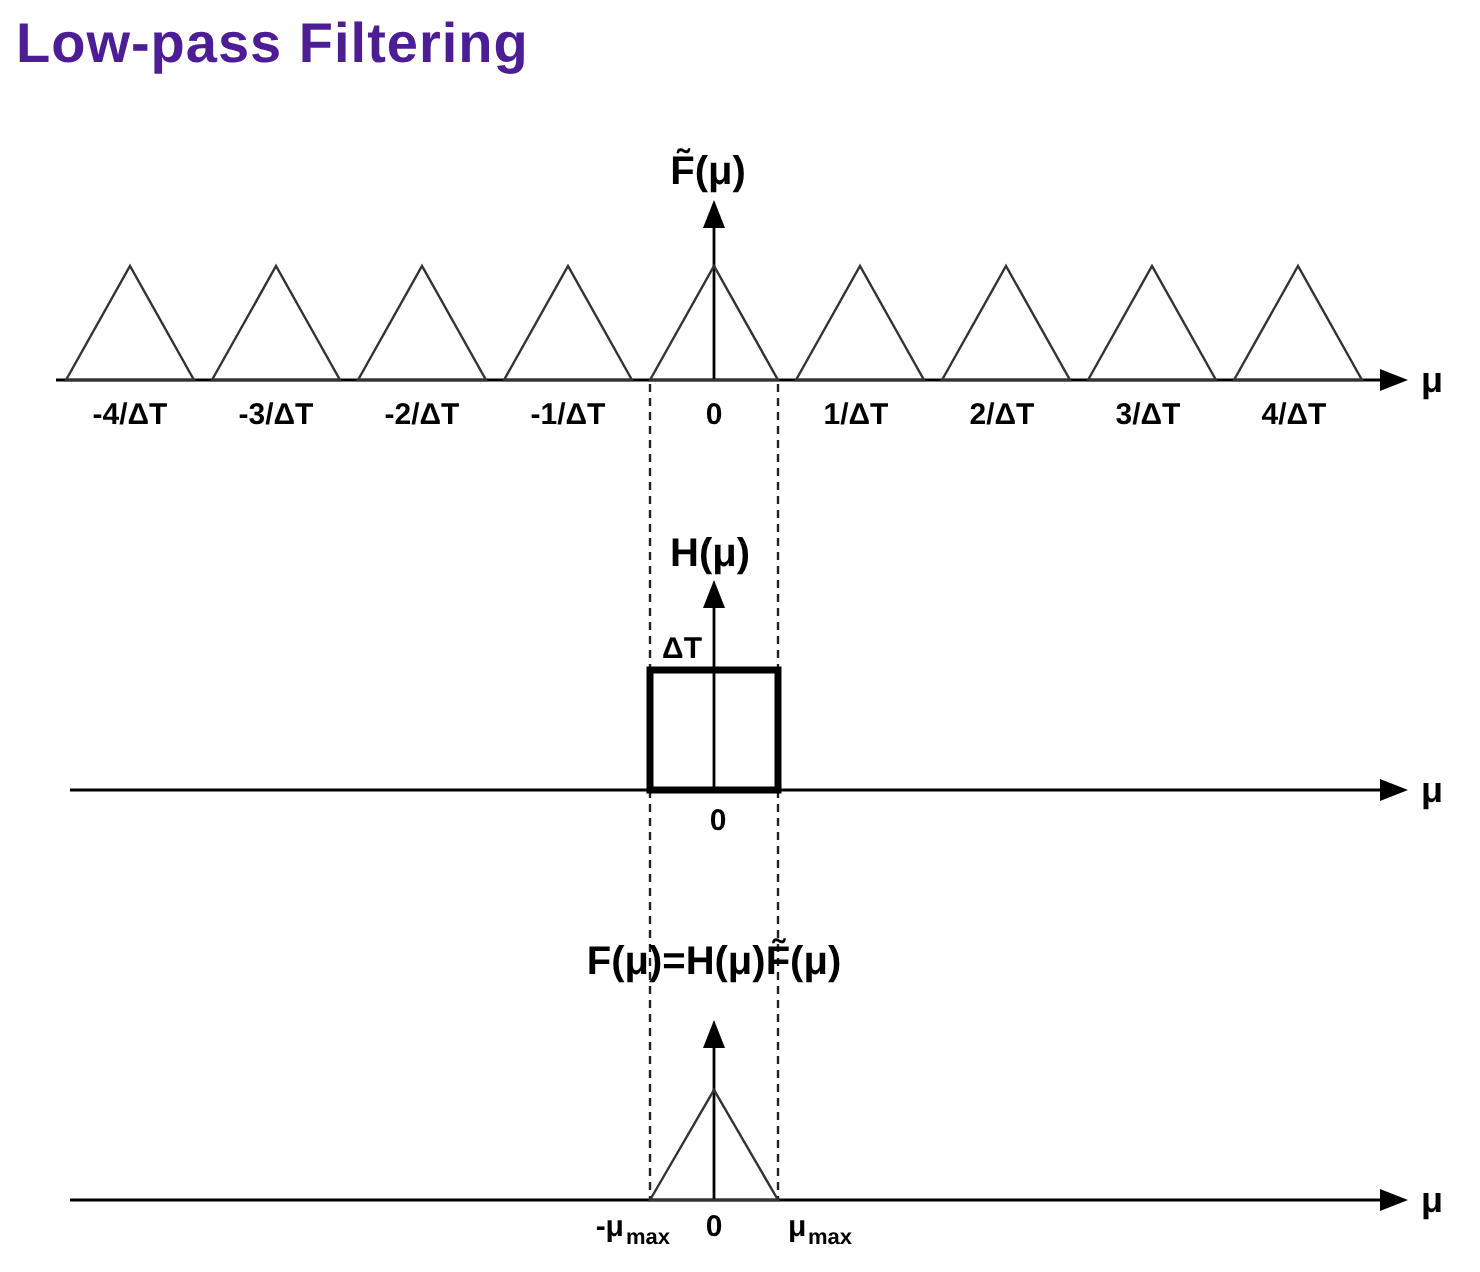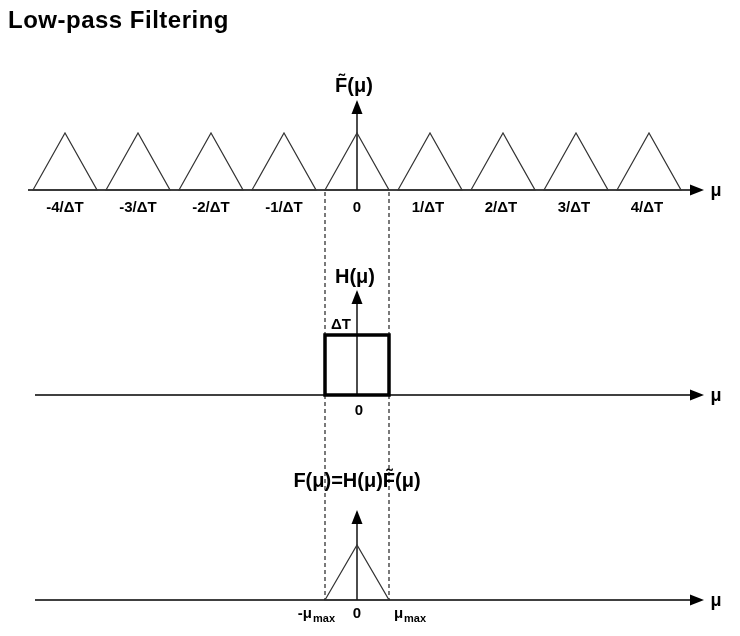--- a/index.html
+++ b/index.html
@@ -12,23 +12,23 @@
     width: 740px;
     height: 636px;
     background: #ffffff;
     font-family: "Liberation Sans", sans-serif;
     overflow: hidden;
   }
   .page-title {
     position: absolute;
     top: 6px;
     left: 8px;
-    font-size: 24px;
+    font-size: 28px;
     font-weight: bold;
-    color: #000000;
+    color: #4c1d95;
     letter-spacing: 0.5px;
     text-align: right;
   }
   svg text {
     font-family: "Liberation Sans", sans-serif;
     fill: #000000;
   }
   .axis-label { font-size: 20px; font-weight: bold; }
   .mu-label   { font-size: 18px; font-weight: bold; }
   .tick-label { font-size: 15px; font-weight: bold; }

